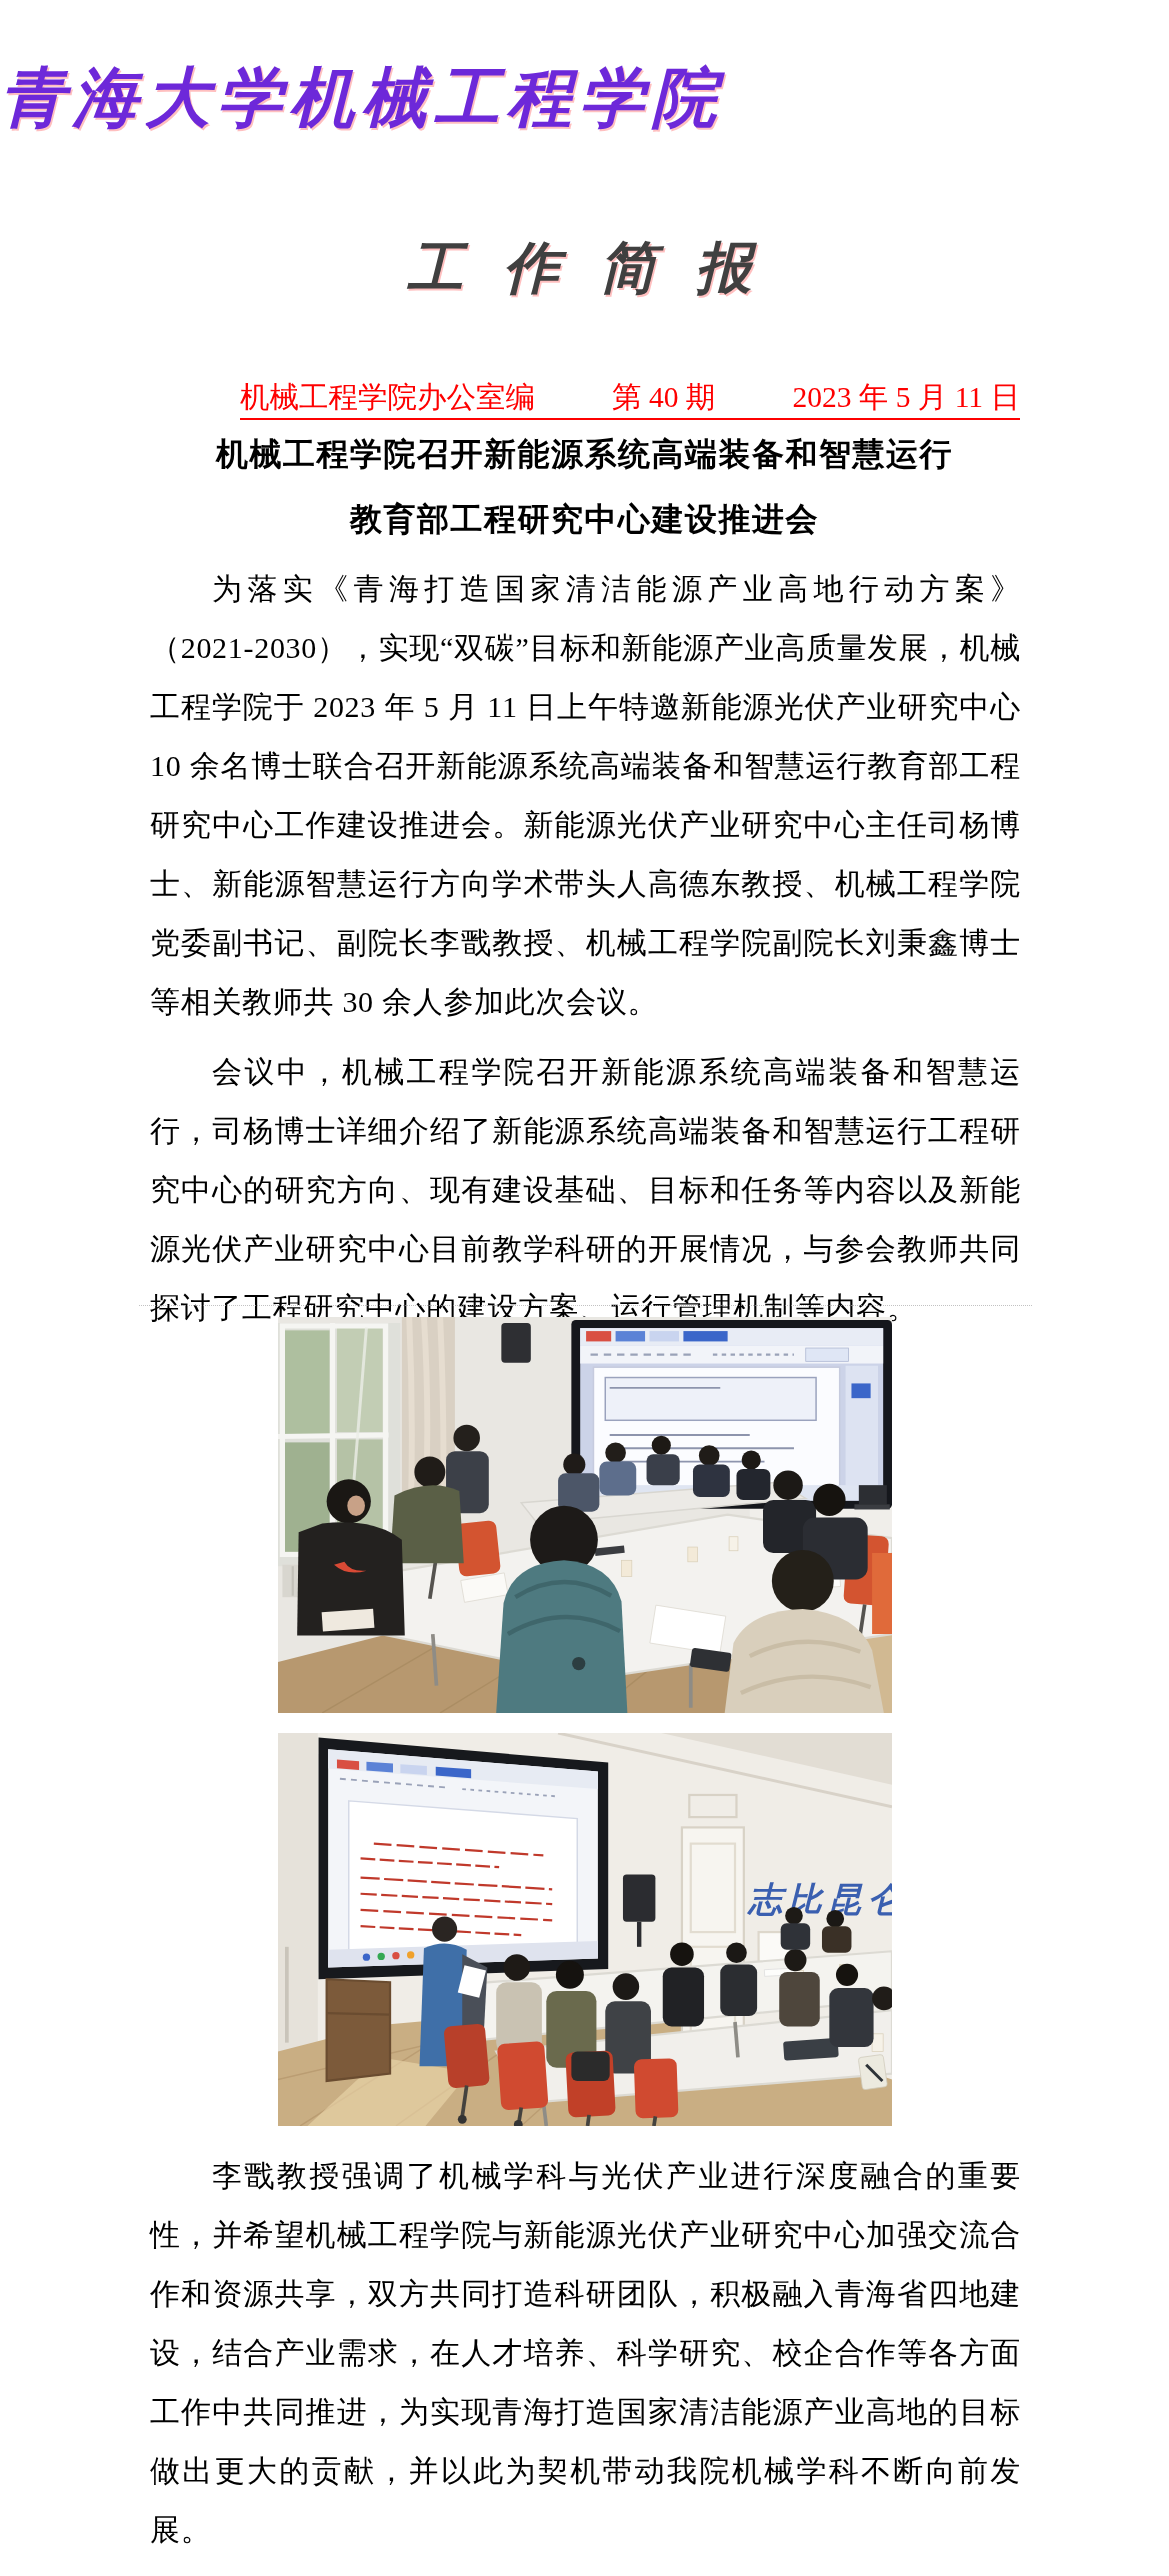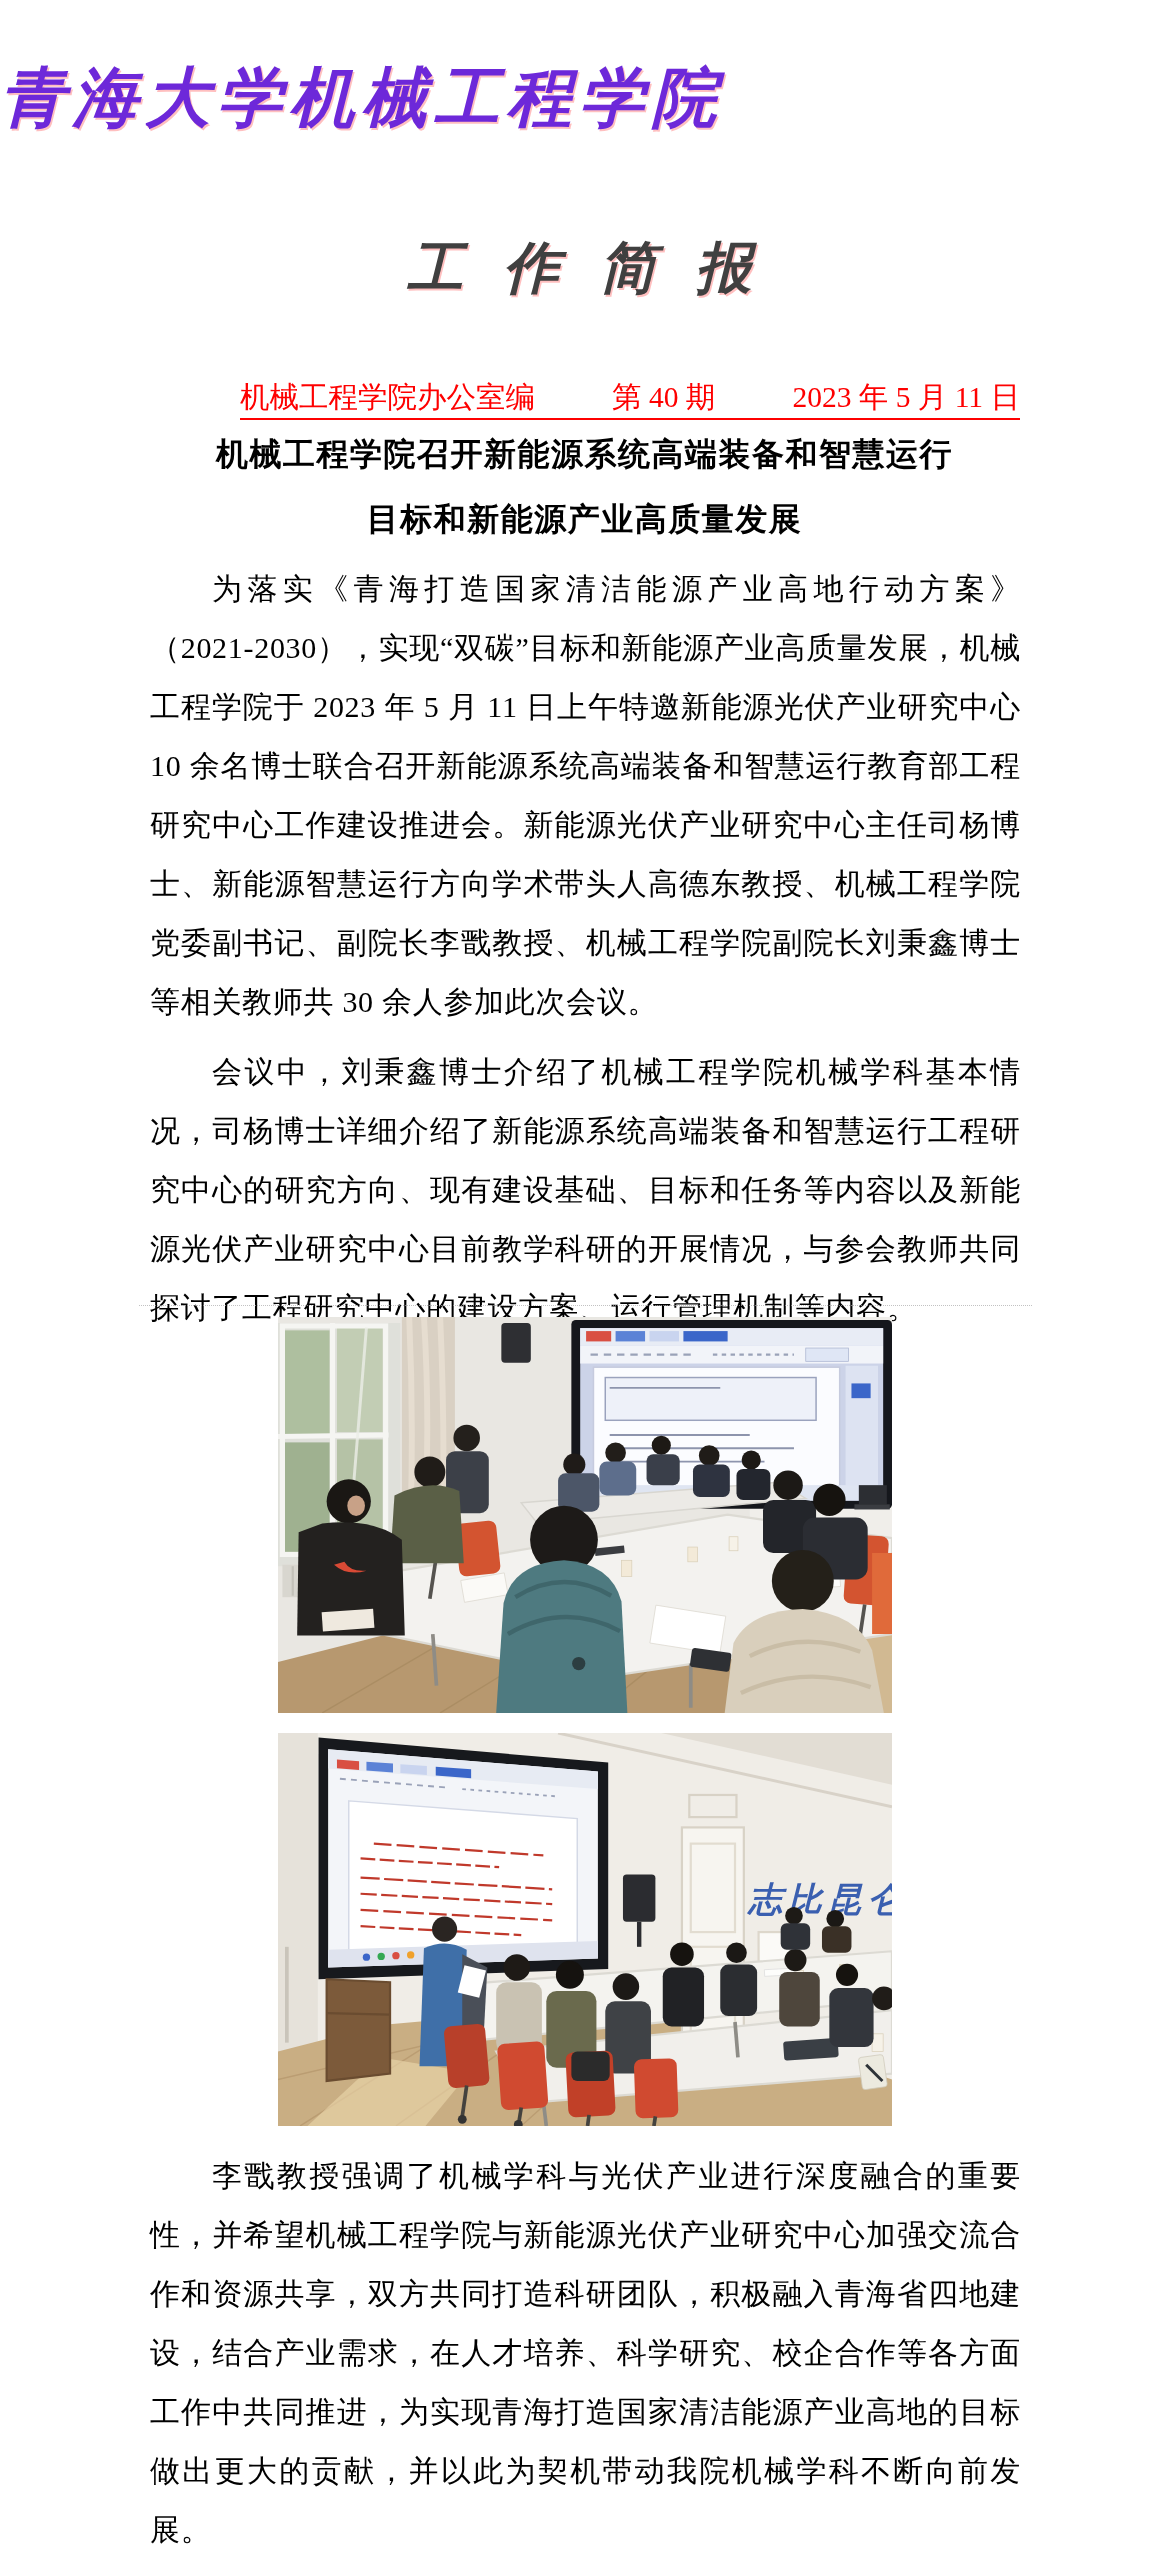--- a/index.html
+++ b/index.html
@@ -101,25 +101,25 @@
   <div class="masthead-1">青海大学机械工程学院</div>
   <div class="masthead-2">工 作 简 报</div>
 
   <div class="info-line">
     <span>机械工程学院办公室编</span>
     <span>第 40 期</span>
     <span>2023 年 5 月 11 日</span>
   </div>
 
   <div class="headline l1">机械工程学院召开新能源系统高端装备和智慧运行</div>
-  <div class="headline l2">目标和新能源产业高质量发展</div>
+  <div class="headline l2">教育部工程研究中心建设推进会</div>
 
   <div class="body-text" id="para-block-1">
     <p>为落实《青海打造国家清洁能源产业高地行动方案》（2021-2030），实现“双碳”目标和新能源产业高质量发展，机械工程学院于 2023 年 5 月 11 日上午特邀新能源光伏产业研究中心 10 余名博士联合召开新能源系统高端装备和智慧运行教育部工程研究中心工作建设推进会。新能源光伏产业研究中心主任司杨博士、新能源智慧运行方向学术带头人高德东教授、机械工程学院党委副书记、副院长李戬教授、机械工程学院副院长刘秉鑫博士等相关教师共 30 余人参加此次会议。</p>
-    <p>会议中，刘秉鑫博士介绍了机械工程学院机械学科基本情况，司杨博士详细介绍了新能源系统高端装备和智慧运行工程研究中心的研究方向、现有建设基础、目标和任务等内容以及新能源光伏产业研究中心目前教学科研的开展情况，与参会教师共同探讨了工程研究中心的建设方案、运行管理机制等内容。</p>
+    <p>会议中，机械工程学院召开新能源系统高端装备和智慧运行，司杨博士详细介绍了新能源系统高端装备和智慧运行工程研究中心的研究方向、现有建设基础、目标和任务等内容以及新能源光伏产业研究中心目前教学科研的开展情况，与参会教师共同探讨了工程研究中心的建设方案、运行管理机制等内容。</p>
   </div>
 
   <div class="dotted-sep"></div>
 
   <div class="photo" id="photo1">
     <svg width="614" height="396" viewBox="0 0 833 537" xmlns="http://www.w3.org/2000/svg">
       <rect x="0" y="0" width="833" height="537" fill="#e9e7e2"></rect>
       <rect x="640" y="0" width="193" height="420" fill="#f0eeea"></rect>
 
       <polygon points="0,537 0,468 150,430 430,390 833,352 833,537" fill="#b7986f"></polygon>

